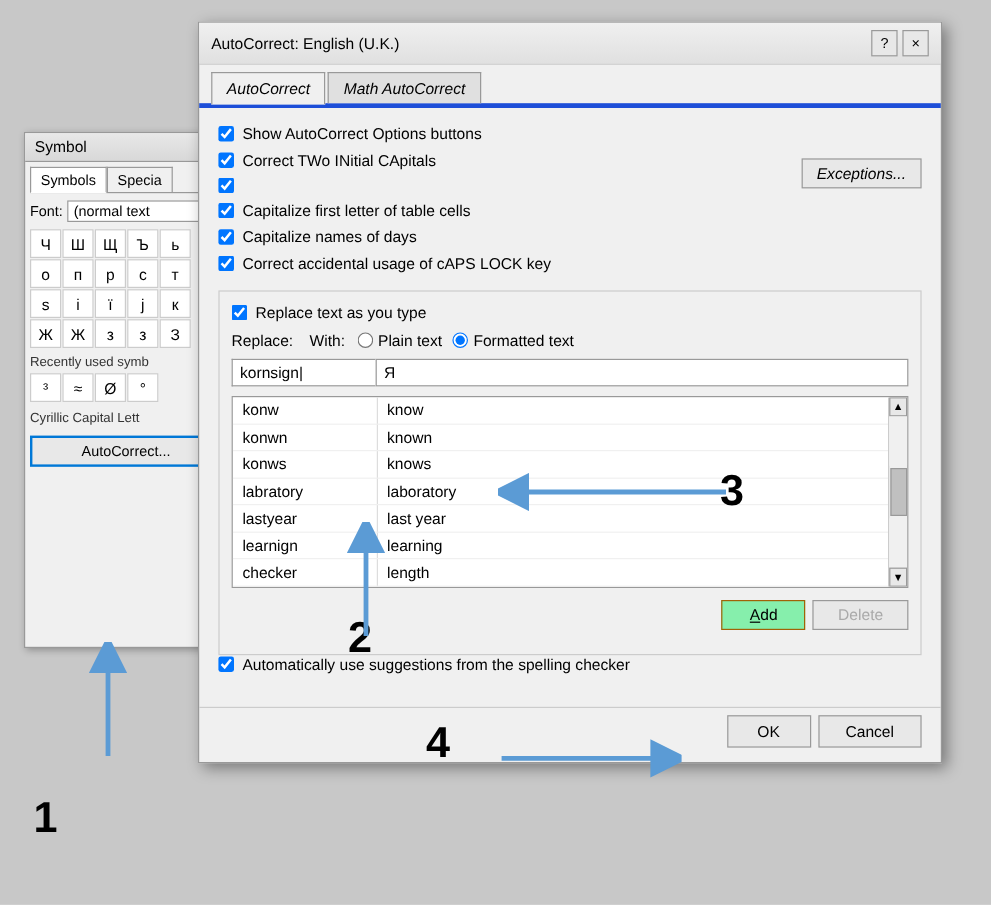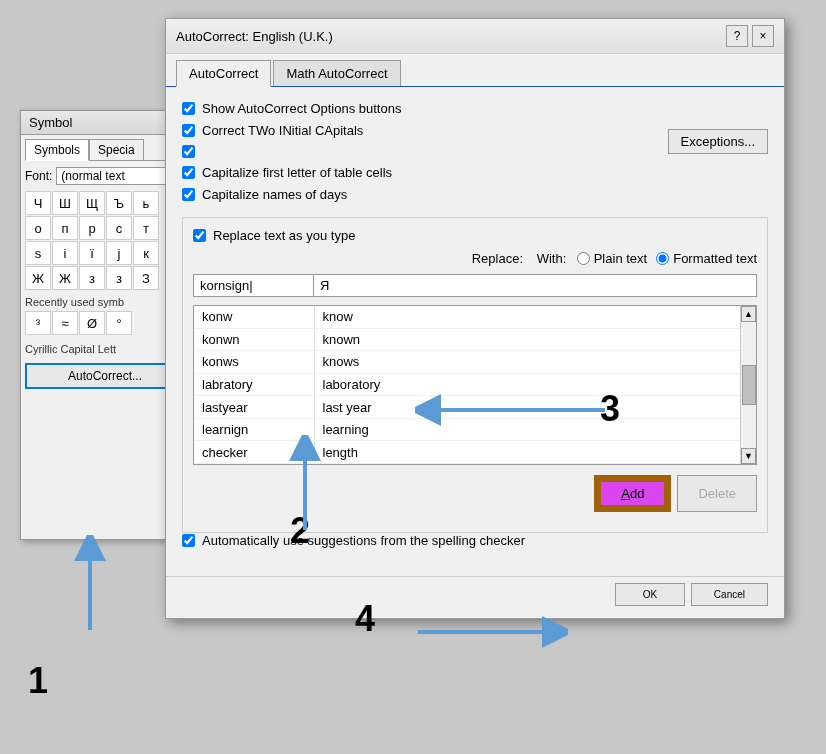--- a/index.html
+++ b/index.html
@@ -142,21 +142,22 @@
       cursor: pointer;
       display: flex;
       align-items: center;
       justify-content: center;
       font-size: 12px;
     }
 
     .dialog-tabs {
       display: flex;
       padding: 6px 10px 0;
-      border-bottom: 1px solid #1d4ed8;
+      border-bottom: 4px solid #1d4ed8;
+      font-style: italic;
     }
     .dialog-tab {
       padding: 5px 12px;
       border: 1px solid #999;
       border-bottom: none;
       background: #e0e0e0;
       cursor: pointer;
       margin-right: 2px;
       font-size: 13px;
     }
@@ -193,20 +194,21 @@
     .checkboxes-col { flex: 1; }
     .exceptions-btn {
       padding: 4px 12px;
       background: #e8e8e8;
       border: 1px solid #999;
       font-size: 13px;
       cursor: pointer;
       white-space: nowrap;
       margin-left: 10px;
       margin-top: 28px;
+      font-style: italic;
     }
 
     .replace-section {
       border: 1px solid #ccc;
       padding: 10px;
       margin-top: 8px;
     }
     .replace-header {
       display: flex;
       align-items: center;
@@ -215,21 +217,20 @@
     .replace-header input[type="checkbox"] {
       margin-right: 7px;
     }
     .replace-header label { font-size: 13px; }
 
     .replace-row {
       display: flex;
       align-items: center;
       margin-bottom: 8px;
       gap: 10px;
-      justify-content: flex-end;
     }
     .replace-col-label { font-size: 13px; width: 55px; }
     .with-label { font-size: 13px; width: 30px; }
     .radio-group {
       display: flex;
       align-items: center;
       gap: 9px;
     }
     .radio-group label {
       display: flex;
@@ -308,22 +309,22 @@
       padding: 4px 20px;
       background: #e8e8e8;
       border: 1px solid #999;
       font-size: 13px;
       cursor: pointer;
       min-width: 70px;
       text-align: center;
     }
     .action-btn:disabled { color: #aaa; cursor: default; }
     .action-btn.highlighted {
-      border: 7px solid #a16207;
-      background: #d946ef;
+      border: 1px solid #a16207;
+      background: #86efac;
     }
     .action-btn .underline { text-decoration: underline; }
 
     .suggestions-row {
       display: flex;
       align-items: center;
       margin-bottom: 14px;
     }
     .suggestions-row input[type="checkbox"] { margin-right: 7px; }
     .suggestions-row label { font-size: 13px; }
@@ -332,21 +333,21 @@
       display: flex;
       justify-content: flex-end;
       gap: 6px;
       padding: 6px 16px 12px;
       border-top: 1px solid #ccc;
     }
     .footer-btn {
       padding: 5px 22px;
       background: #e8e8e8;
       border: 1px solid #999;
-      font-size: 10px;
+      font-size: 13px;
       cursor: pointer;
       min-width: 70px;
     }
     .footer-btn.primary {
       background: #e8e8e8;
     }
     .annotation-num {
       position: absolute;
       font-size: 36px;
       font-weight: bold;
@@ -442,20 +443,24 @@
         <div class="checkbox-row">
           <input type="checkbox" checked="" id="cb3" style="">
         </div>
         <div class="checkbox-row">
           <input type="checkbox" checked="" id="cb4" style="">
           <label for="cb4">Capitalize first letter of table cells</label>
         </div>
         <div class="checkbox-row">
           <input type="checkbox" checked="" id="cb5" style="">
           <label for="cb5">Capitalize names of days</label>
+        </div>
+        <div class="checkbox-row">
+          <input type="checkbox" checked="" id="cb6" style="">
+          <label for="cb6">Correct accidental usage of cAPS LOCK key</label>
         </div>
       </div>
       <button class="exceptions-btn">Exceptions...</button>
     </div>
 
     <div class="replace-section">
       <div class="replace-header">
         <input type="checkbox" checked="" id="cb-replace" style="">
         <label for="cb-replace">Replace text as you type</label>
       </div>

